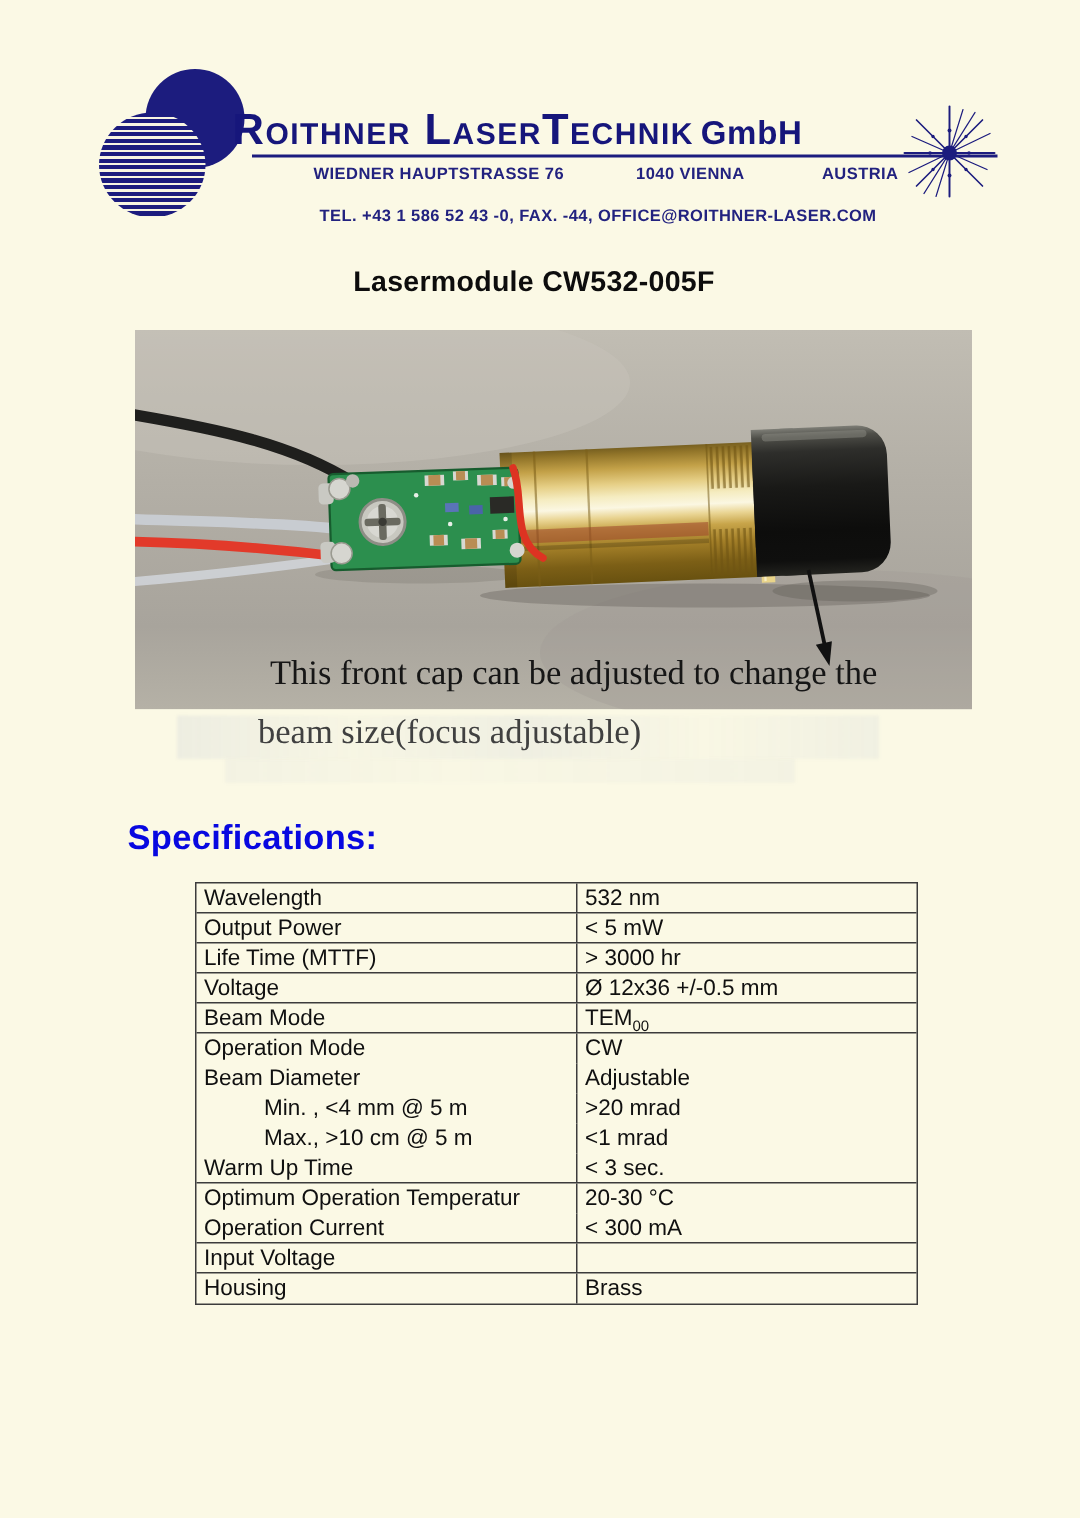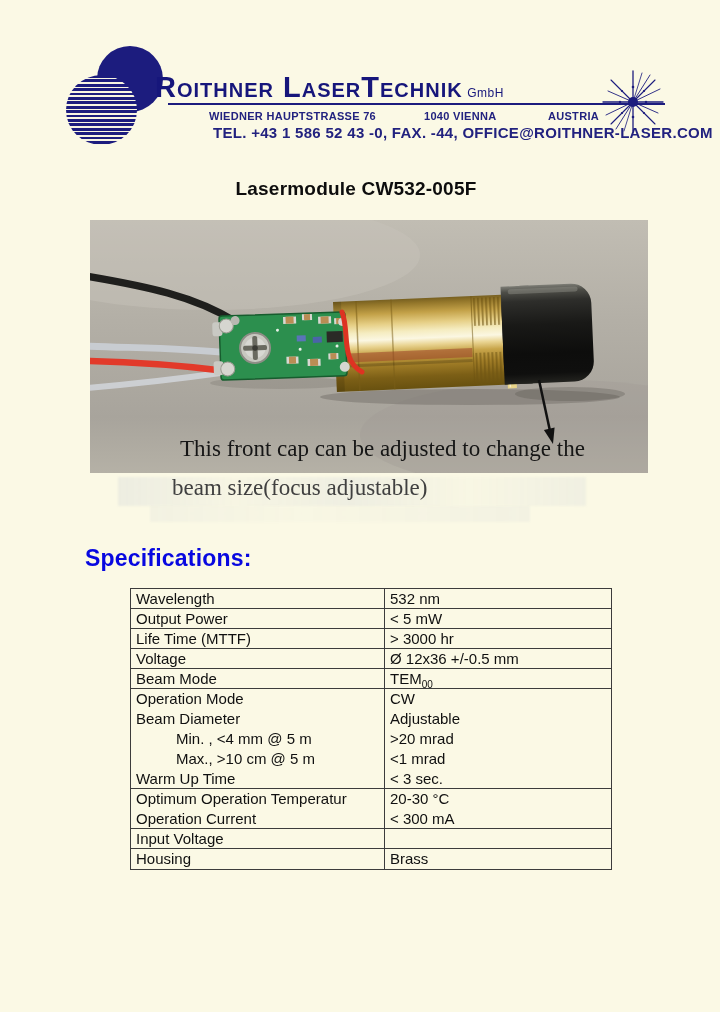--- a/index.html
+++ b/index.html
@@ -22,29 +22,29 @@
     border-radius:50%;
     background:repeating-linear-gradient(180deg,#1c1c7e 0 2.7px,#f8f5e2 2.7px 4.4px);
   }
   .brand-line{
     position:absolute;left:155px;top:71px;white-space:nowrap;color:#16167b;
   }
   .brand-name{
     font-variant:small-caps;
     font-weight:bold;font-size:29px;letter-spacing:1px;margin-top:16px;
   }
-  .brand-suffix{font-weight:normal;font-size:12px;letter-spacing:.5px;}
+  .brand-suffix{font-weight:bold;font-size:22px;letter-spacing:.5px;}
   .brand-rule{
     position:absolute;left:168px;top:103px;width:497px;height:2px;background:#1c1c7e;
   }
   .addr{position:absolute;color:#22227f;font-weight:bold;font-size:11px;letter-spacing:.3px;white-space:nowrap;margin-left:12px;}
   .addr-street{left:197px;top:110px;}
   .addr-city{left:412px;top:110px;}
   .addr-country{left:536px;top:110px;}
-  .addr-contact{left:201px;top:124px;font-size:15px;}
+  .addr-contact{left:201px;top:138px;font-size:11px;}
   .starburst{position:absolute;left:598px;top:67px;}
 
   
   .title{
     position:absolute;left:0;top:178px;width:712px;
     text-align:center;font-size:19px;font-weight:bold;color:#0d0d0d;
     letter-spacing:.2px;
   }
 
   

